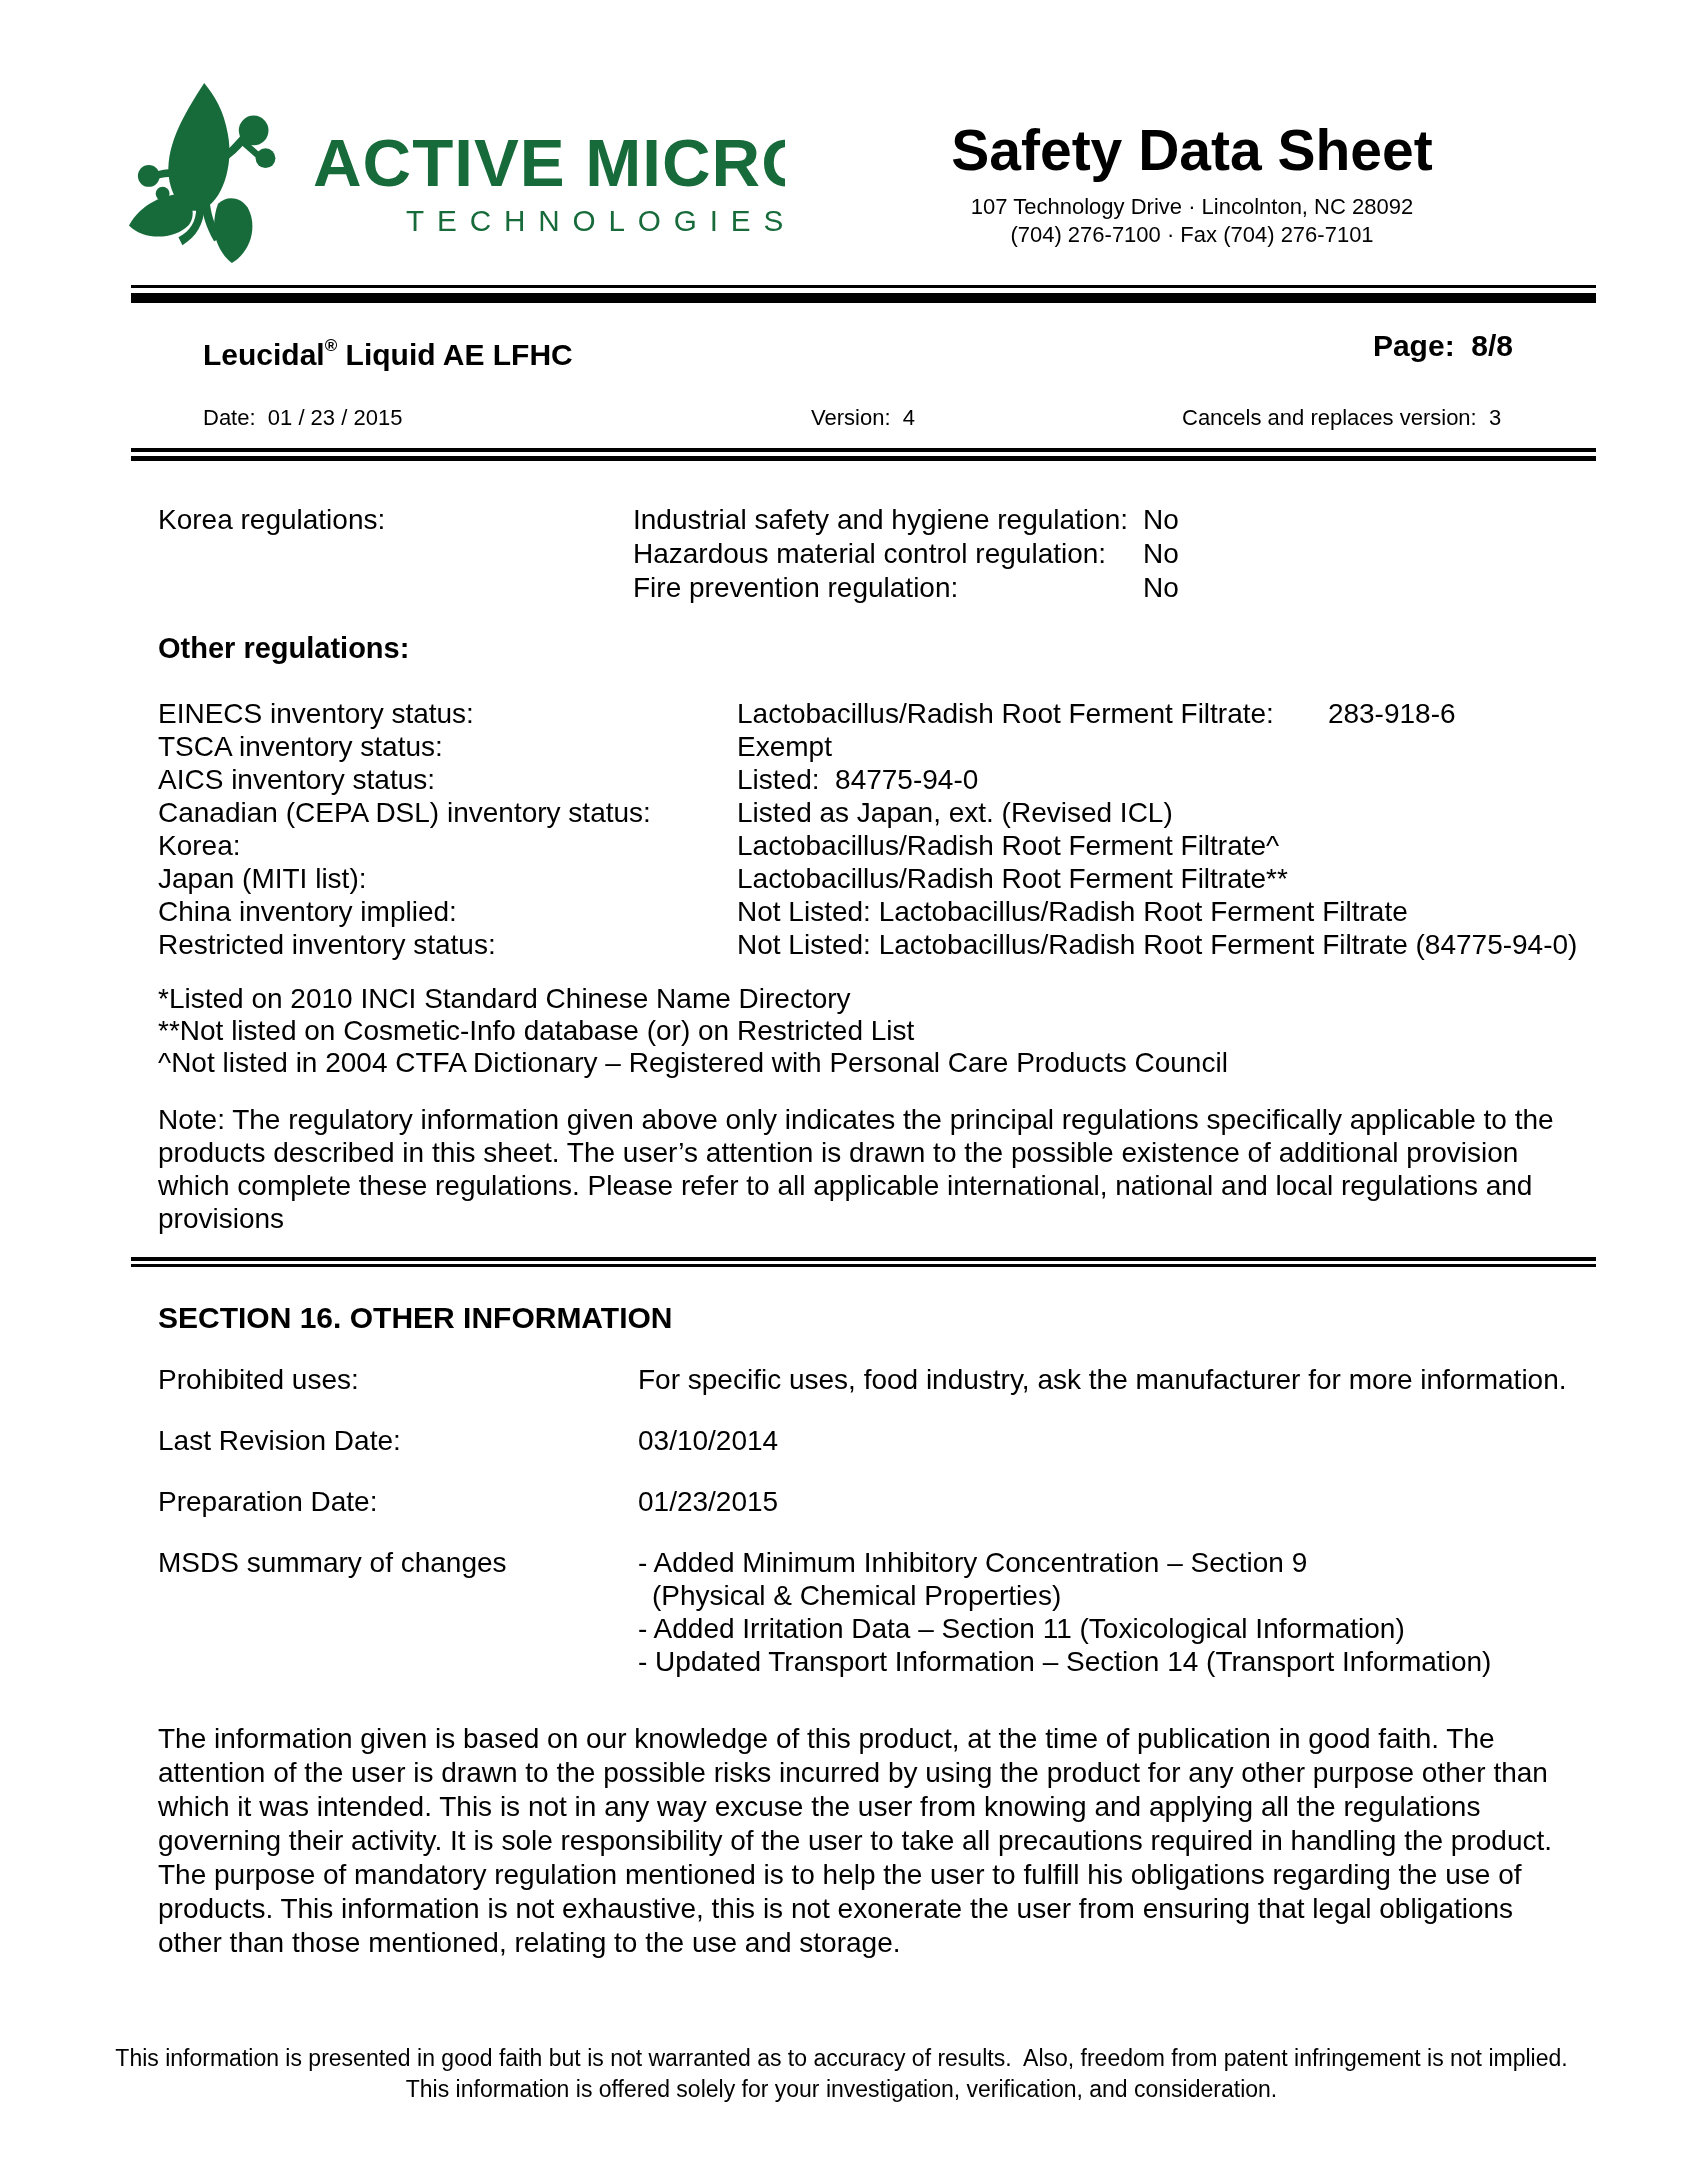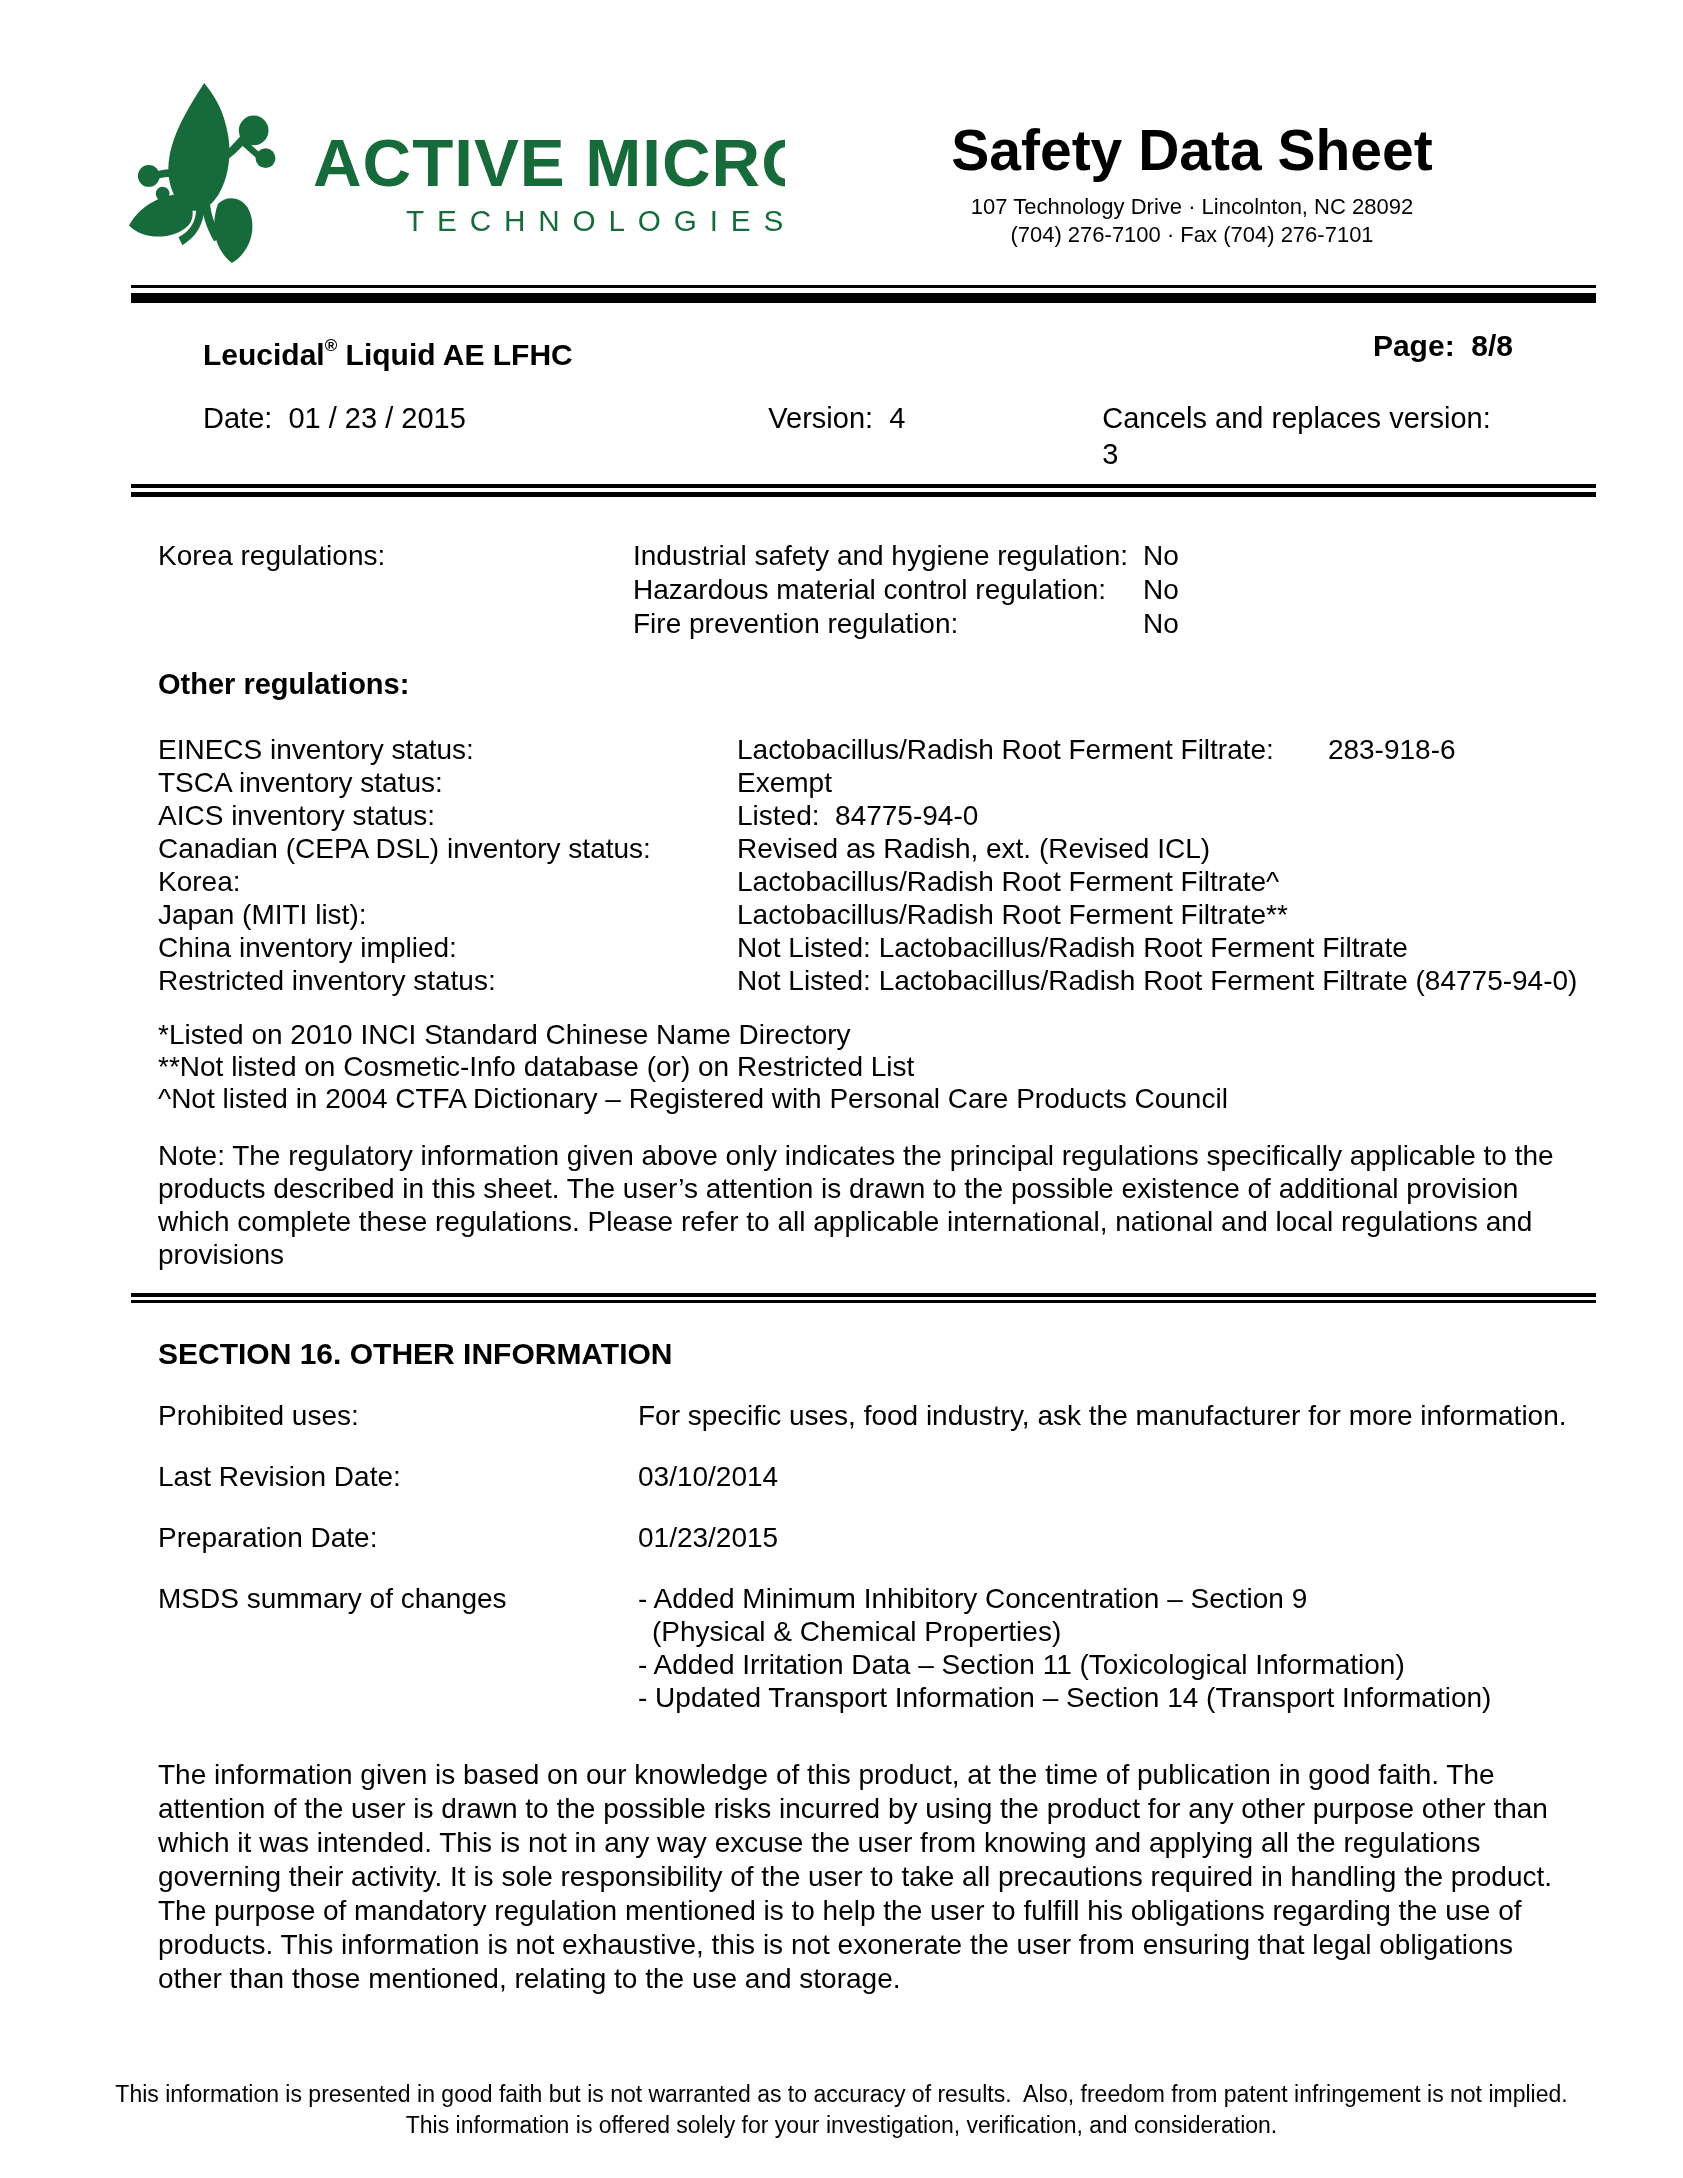--- a/index.html
+++ b/index.html
@@ -39,21 +39,21 @@
   .hr3 .g { height: 3px; }
   .hr3 .l2 { height: 3px; background: #000; }
 
   
   .doc-row1 {
     display: flex; justify-content: space-between;
     margin: 24px 170px 0 203px;
     font-weight: bold; font-size: 30px; line-height: 38px;
   }
   .doc-row1 sup { font-size: 17px; vertical-align: 14px; }
-  .doc-row2 { display: flex; margin: 26px 170px 0 203px; font-size: 29px; line-height: 36px; }
+  .doc-row2 { display: flex; margin: 26px 170px 0 203px; font-size: 22px; line-height: 36px; gap: 29px; }
   .doc-row2 .c-date { width: 579px; }
   .doc-row2 .c-version { width: 342px; }
 
   
   .body-text { font-size: 28px; }
   .korea-block { display: flex; margin: 42px 89px 0 158px; line-height: 34px; }
   .korea-label { width: 475px; flex: none; }
   .k-row { display: flex; }
   .k-row .k-label { width: 510px; flex: none; }
 
@@ -170,21 +170,21 @@
     <div class="inv-row">
       <div class="i-label txt">TSCA inventory status:</div>
       <div class="txt">Exempt</div>
     </div>
     <div class="inv-row">
       <div class="i-label txt">AICS inventory status:</div>
       <div class="txt">Listed:  84775-94-0</div>
     </div>
     <div class="inv-row">
       <div class="i-label txt">Canadian (CEPA DSL) inventory status:</div>
-      <div class="txt">Revised as Radish, ext. (Revised ICL)</div>
+      <div class="txt">Listed as Japan, ext. (Revised ICL)</div>
     </div>
     <div class="inv-row">
       <div class="i-label txt">Korea:</div>
       <div class="txt">Lactobacillus/Radish Root Ferment Filtrate^</div>
     </div>
     <div class="inv-row">
       <div class="i-label txt">Japan (MITI list):</div>
       <div class="txt">Lactobacillus/Radish Root Ferment Filtrate**</div>
     </div>
     <div class="inv-row">

